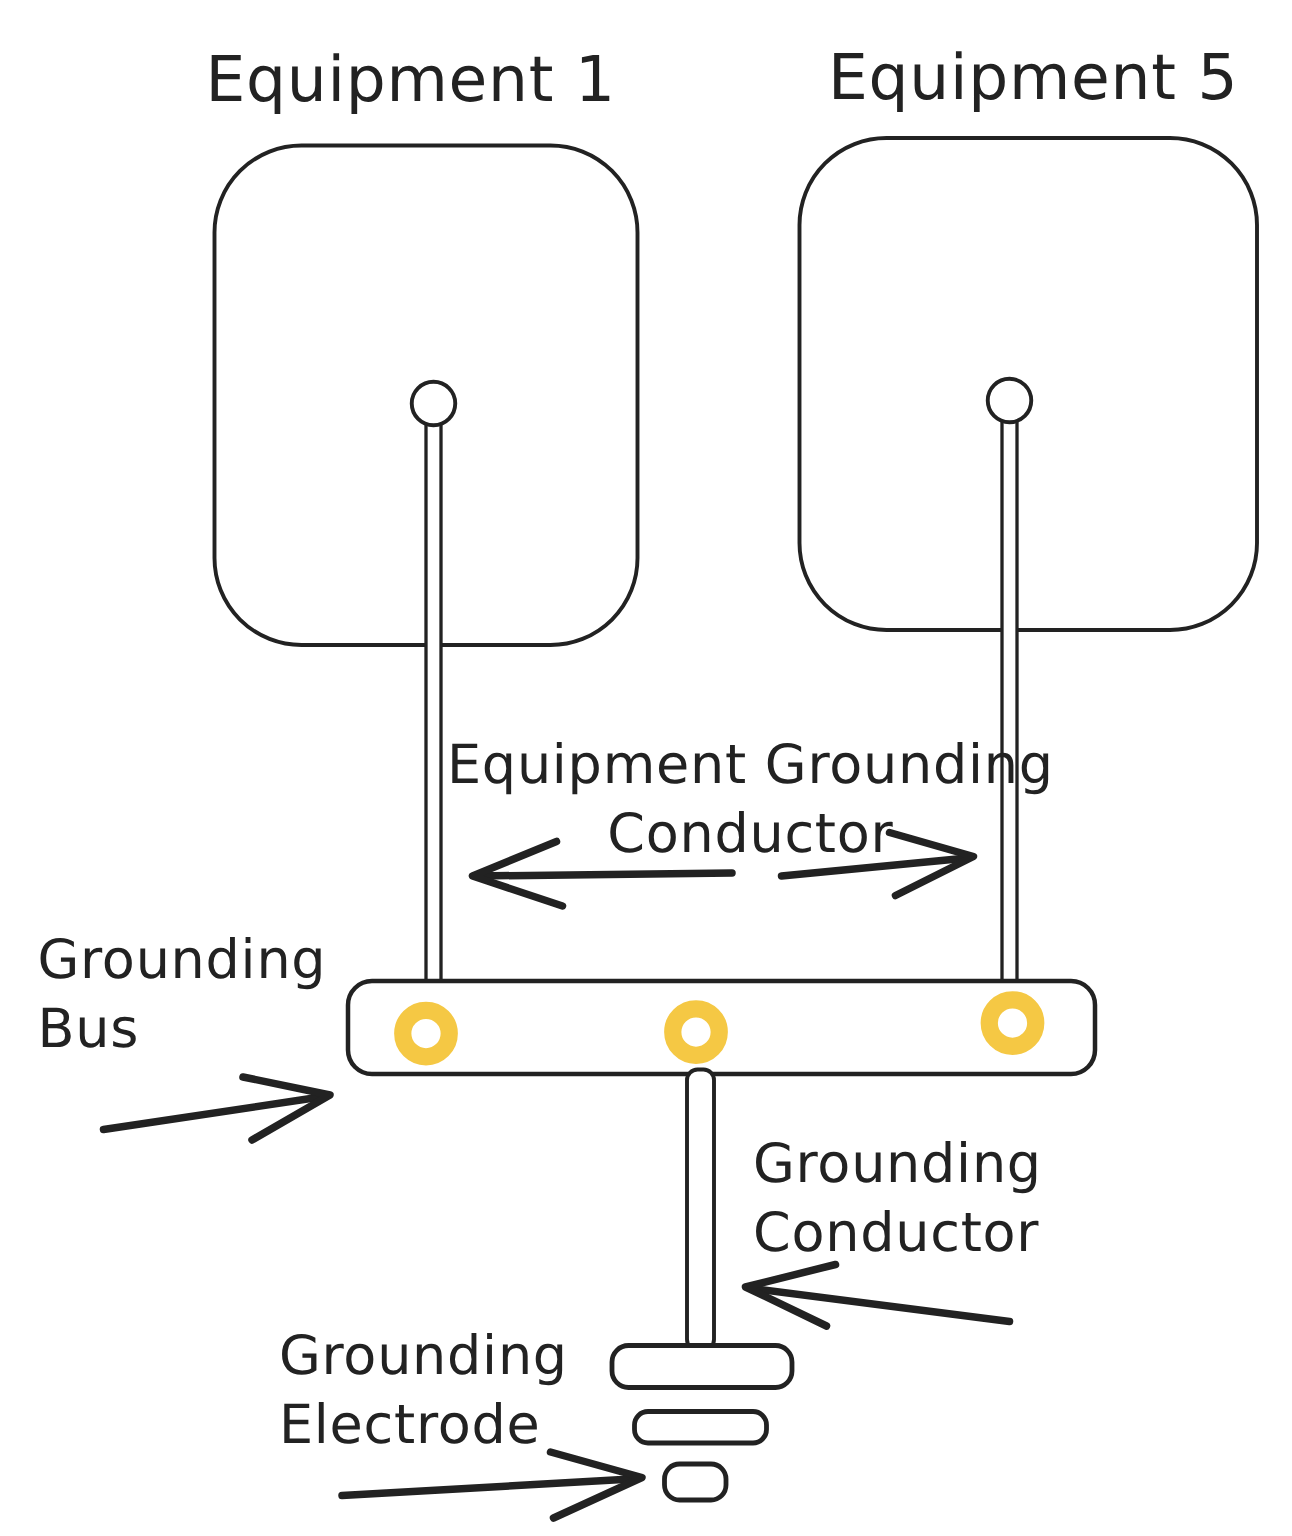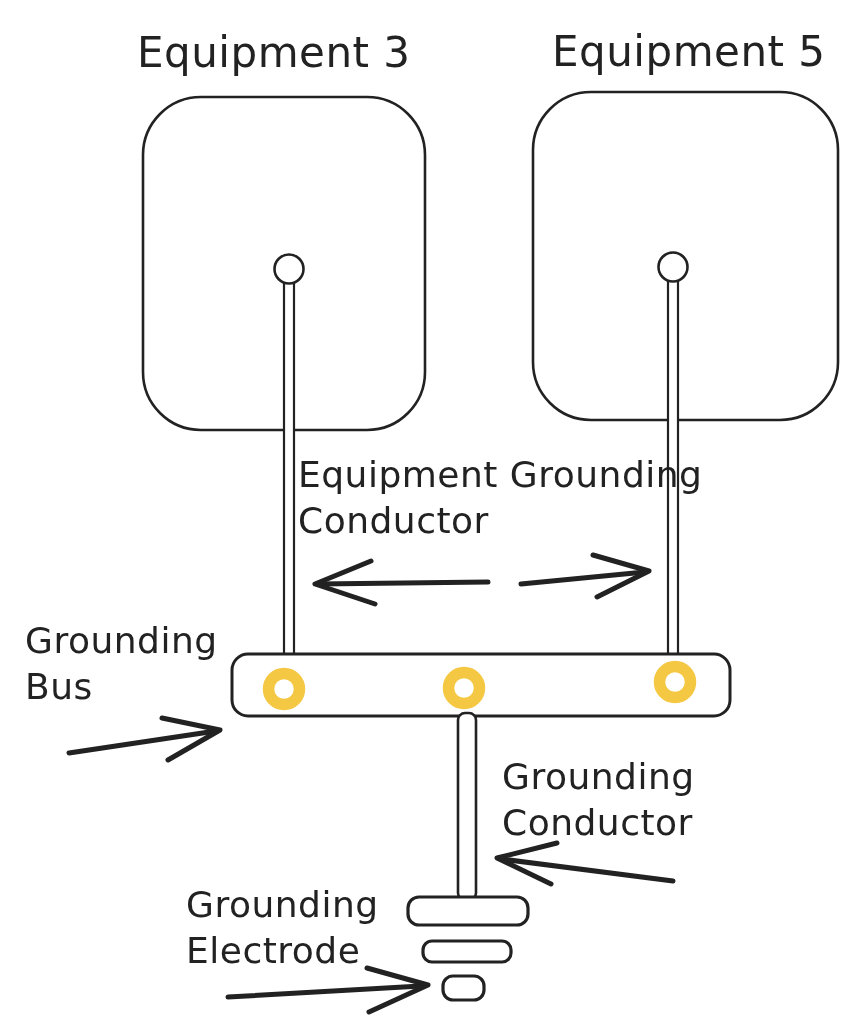--- a/index.html
+++ b/index.html
@@ -72,25 +72,25 @@
     <g>
       <line class="arrow" x1="673" y1="881" x2="501" y2="859"></line>
       <polyline class="arrow" points="557,843 497,858 551,884"></polyline>
     </g>
     <g>
       <line class="arrow" x1="228" y1="997" x2="421" y2="986"></line>
       <polyline class="arrow" points="367,968 428,985 369,1012"></polyline>
     </g>
   </svg>
 
-  <div class="txt title" style="left:137px;top:29px;">Equipment 3</div>
+  <div class="txt title" style="left:137px;top:29px;">Equipment 1</div>
 
   <div class="txt title" style="left:552px;top:28px;">Equipment 5</div>
 
-  <div class="txt label" style="left:298px;top:452px;">Equipment Grounding
+  <div class="txt label" style="left:298px;top:488px;text-align:center;">Equipment Grounding
 Conductor</div>
 
   <div class="txt label" style="left:25px;top:618px;">Grounding
 Bus</div>
 
   <div class="txt label" style="left:502px;top:754px;">Grounding
 Conductor</div>
 
   <div class="txt label" style="left:186px;top:882px;">Grounding
 Electrode</div>

